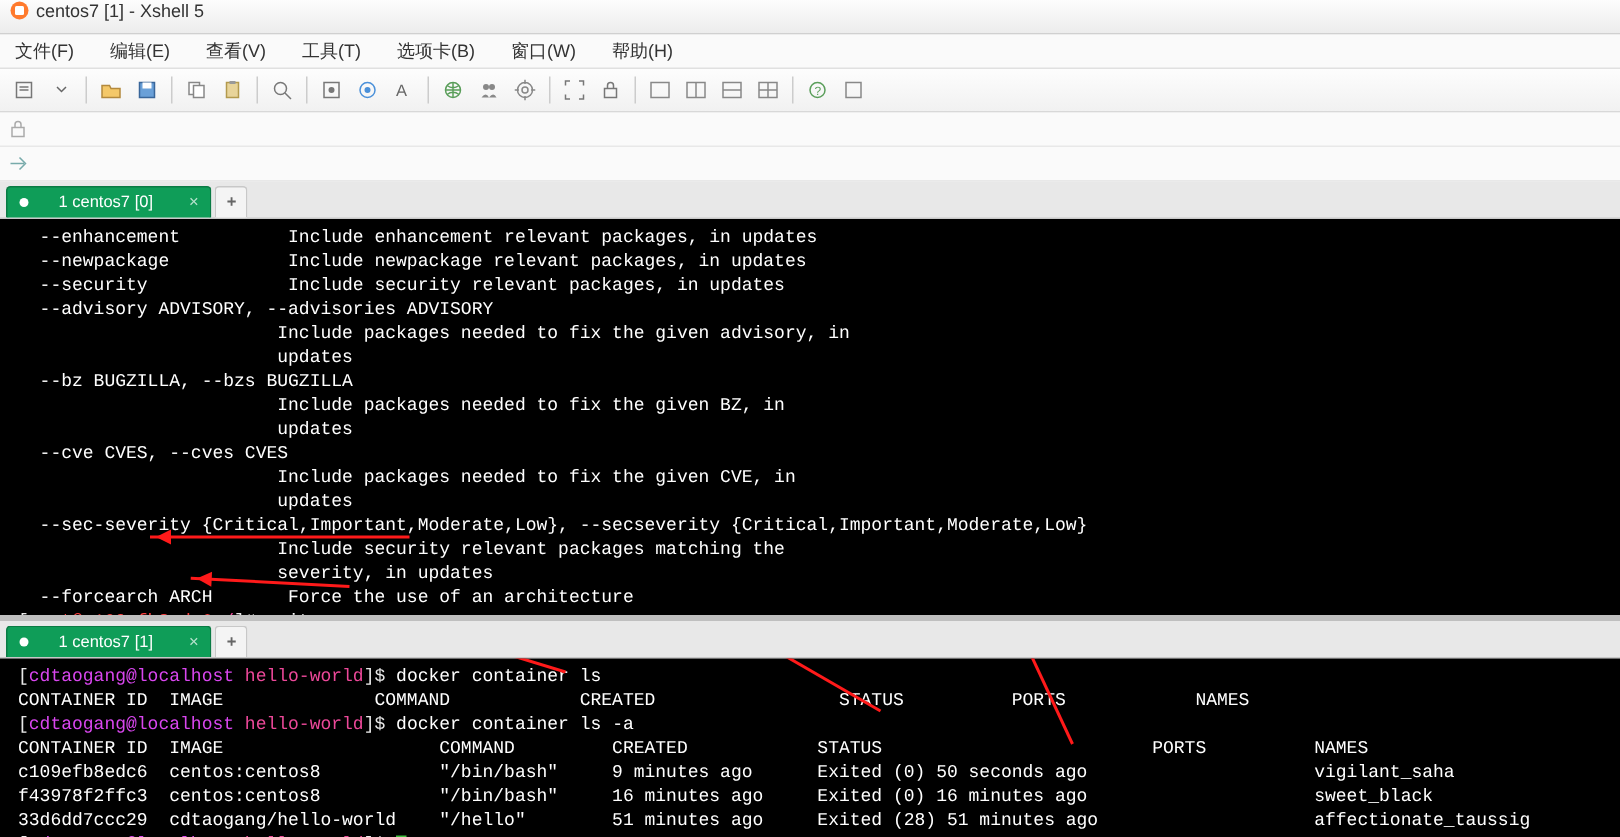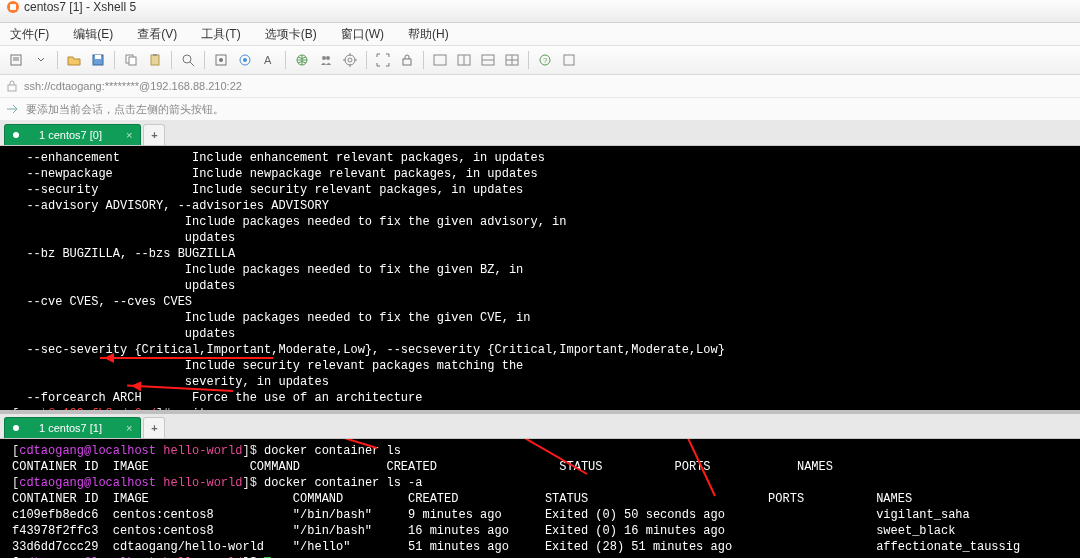--- a/index.html
+++ b/index.html
@@ -188,30 +188,28 @@
     </div>
 </div>
 
 <div class="addrbar">
   <span>
       <svg width="12" height="12" viewBox="0 0 12 12">
         <rect x="2" y="5" width="8" height="6" fill="none" stroke="#aaa"></rect>
         <path d="M4 5V3a2 2 0 014 0v2" fill="none" stroke="#aaa"></path>
       </svg>
     </span>
-  <span style="flex:1">ssh://cdtaogang:********@192.168.88.210:22</span>
 </div>
 
 <div class="hintbar">
   <span>
       <svg width="14" height="12" viewBox="0 0 14 12">
         <path d="M1 6h9M7 2l4 4-4 4" fill="none" stroke="#7aa"></path>
       </svg>
     </span>
-  <span>要添加当前会话，点击左侧的箭头按钮。</span>
 </div>
 
 <div class="tabstrip">
   <div class="tab active">
     <span class="dot"></span>
     <span>1 centos7 [0]</span>
     <span class="close">×</span>
   </div>
   <div class="tab add">
     <span>+</span>

